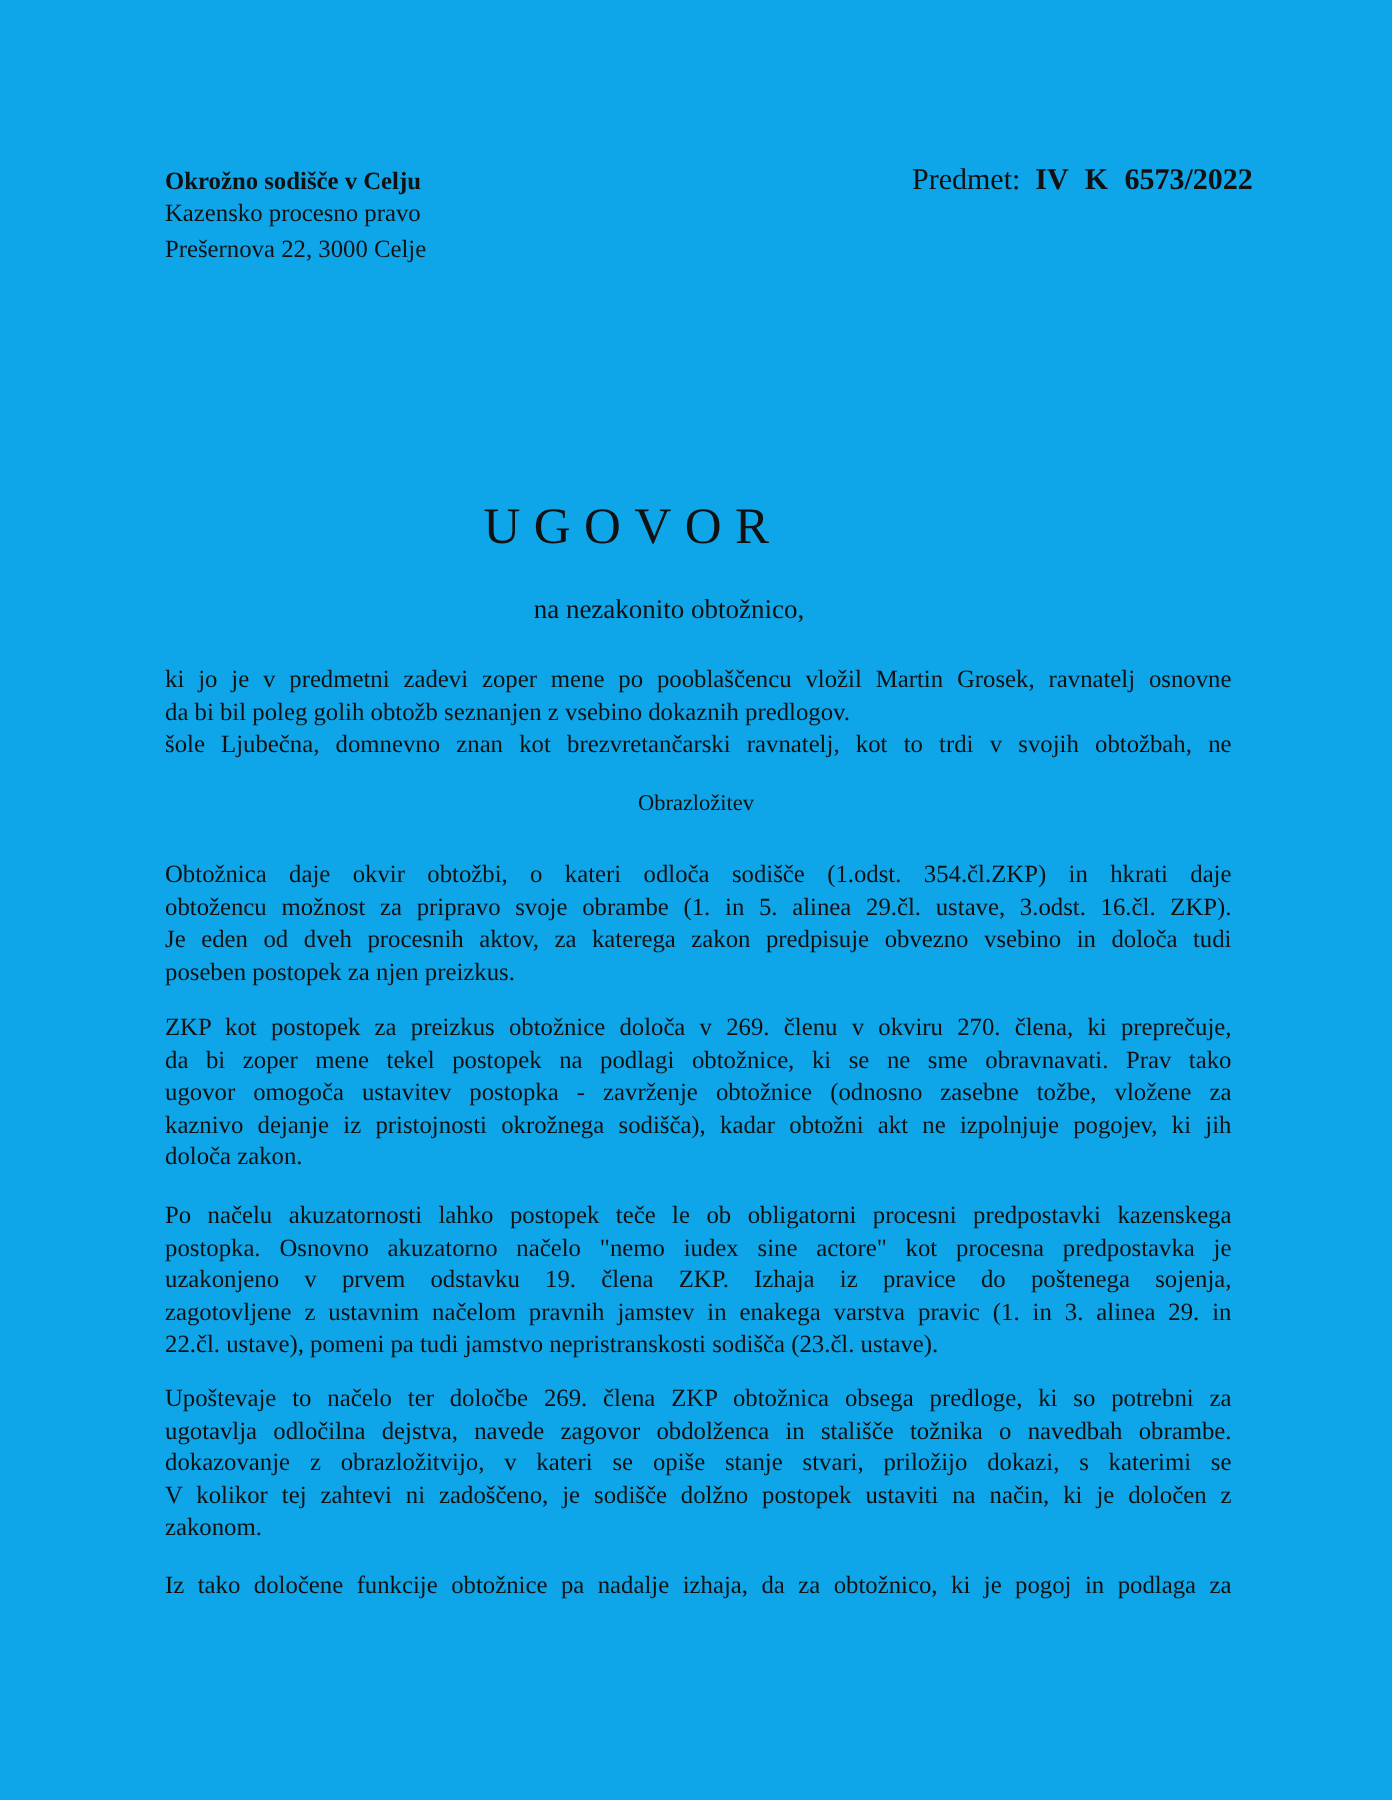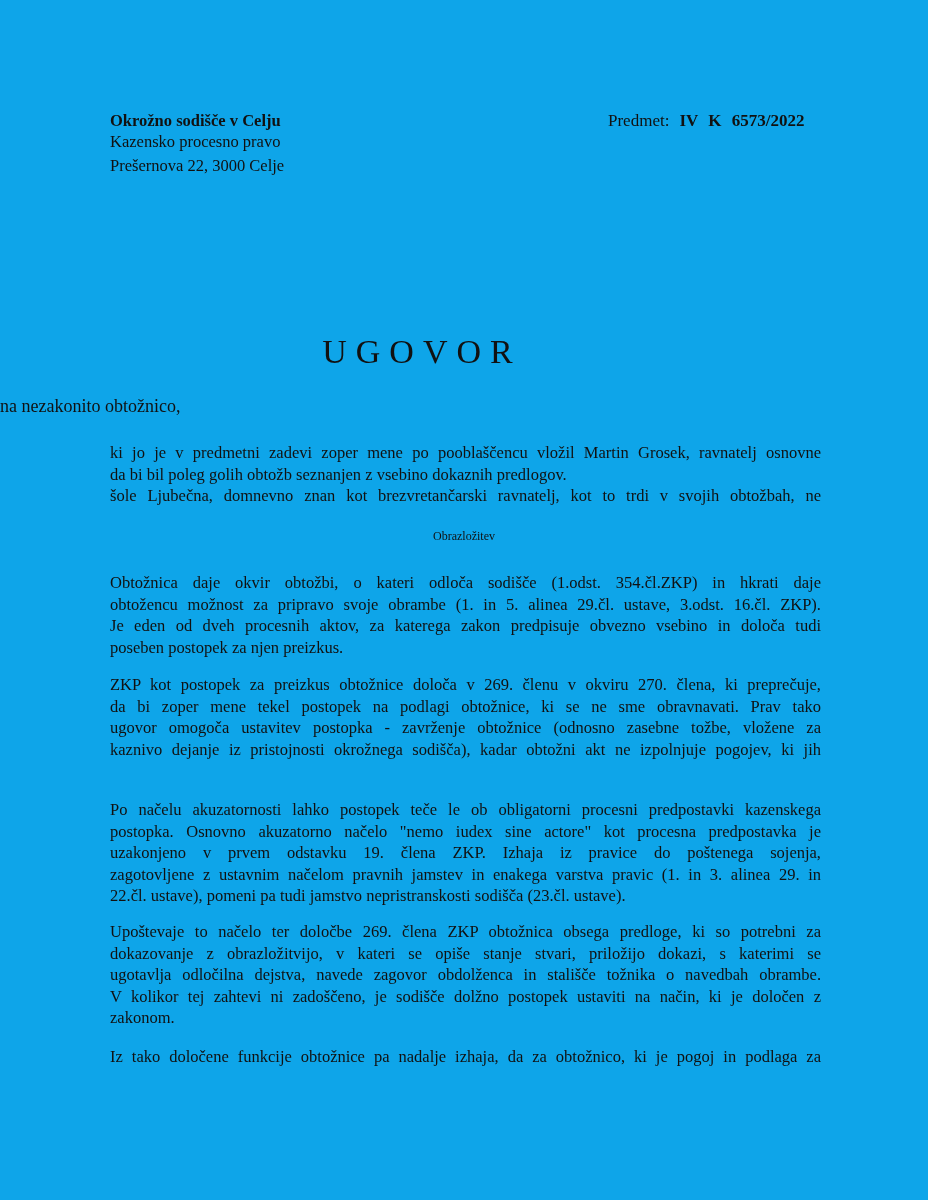--- a/index.html
+++ b/index.html
@@ -5,25 +5,25 @@
   html, body { margin: 0; padding: 0; background: #ffffff; }
   body {
     width: 928px; height: 1200px; position: relative; overflow: hidden;
     font-family: "Liberation Serif", "DejaVu Serif", serif;
     color: #111111;
   }
   .page { position: absolute; left: 0; top: 0; width: 928px; height: 1200px; background: #0ea5e9; }
   .header-left { position: absolute; left: 110px; top: 110px; font-size: 16.5px; line-height: 21px; }
   .header-left .court { font-weight: bold; }
   .header-left .address { margin-top: 3px; }
-  .header-right { position: absolute; left: 608px; top: 110px; font-size: 17px; line-height: 21px; white-space: nowrap; }
+  .header-right { position: absolute; left: 608px; top: 110px; font-size: 20px; line-height: 21px; white-space: nowrap; }
   .header-right .case-no { font-weight: bold; margin-left: 10px; word-spacing: 6px; }
   .title { position: absolute; left: 0; width: 844px; top: 330px; text-align: center; font-size: 34px; letter-spacing: 9px; line-height: 44px; }
-  .subtitle { position: absolute; left: 0; width: 892px; top: 394px; font-size: 18px; line-height: 24px; }
-  .section-heading { position: absolute; left: 0; width: 928px; top: 524px; text-align: center; font-size: 12px; line-height: 24px; }
+  .subtitle { position: absolute; left: 0; width: 892px; top: 394px; text-align: center; font-size: 18px; line-height: 24px; }
+  .section-heading { position: absolute; left: 0; width: 928px; top: 524px; text-align: center; font-size: 15px; line-height: 24px; }
   .para { position: absolute; left: 110px; width: 711px; font-size: 16.5px; line-height: 21.5px; }
   .para .ln { display: block; text-align: justify; text-align-last: justify; white-space: nowrap; height: 21.5px; }
   .para .ln.last { text-align-last: left; }
   #p0 { top: 442px; }
   #p1 { top: 572px; }
   #p2 { top: 674px; }
   #p3 { top: 799px; }
   #p4 { top: 921px; }
   #p5 { top: 1046px; }
 </style>
@@ -58,34 +58,35 @@
     <span class="ln">obtožencu možnost za pripravo svoje obrambe (1. in 5. alinea 29.čl. ustave, 3.odst. 16.čl. ZKP).</span>
     <span class="ln">Je eden od dveh procesnih aktov, za katerega zakon predpisuje obvezno vsebino in določa tudi</span>
     <span class="ln last">poseben postopek za njen preizkus.</span>
   </div>
 
   <div class="para" id="p2">
     <span class="ln">ZKP kot postopek za preizkus obtožnice določa v 269. členu v okviru 270. člena, ki preprečuje,</span>
     <span class="ln">da bi zoper mene tekel postopek na podlagi obtožnice, ki se ne sme obravnavati. Prav tako</span>
     <span class="ln">ugovor omogoča ustavitev postopka - zavrženje obtožnice (odnosno zasebne tožbe, vložene za</span>
     <span class="ln">kaznivo dejanje iz pristojnosti okrožnega sodišča), kadar obtožni akt ne izpolnjuje pogojev, ki jih</span>
+    <span class="ln last">določa zakon.</span>
   </div>
 
   <div class="para" id="p3">
     <span class="ln">Po načelu akuzatornosti lahko postopek teče le ob obligatorni procesni predpostavki kazenskega</span>
     <span class="ln">postopka. Osnovno akuzatorno načelo "nemo iudex sine actore" kot procesna predpostavka je</span>
     <span class="ln">uzakonjeno v prvem odstavku 19. člena ZKP. Izhaja iz pravice do poštenega sojenja,</span>
     <span class="ln">zagotovljene z ustavnim načelom pravnih jamstev in enakega varstva pravic (1. in 3. alinea 29. in</span>
     <span class="ln last">22.čl. ustave), pomeni pa tudi jamstvo nepristranskosti sodišča (23.čl. ustave).</span>
   </div>
 
   <div class="para" id="p4">
     <span class="ln">Upoštevaje to načelo ter določbe 269. člena ZKP obtožnica obsega predloge, ki so potrebni za</span>
+    <span class="ln">ugotavlja odločilna dejstva, navede zagovor obdolženca in stališče tožnika o navedbah obrambe.</span>
     <span class="ln">dokazovanje z obrazložitvijo, v kateri se opiše stanje stvari, priložijo dokazi, s katerimi se</span>
-    <span class="ln">ugotavlja odločilna dejstva, navede zagovor obdolženca in stališče tožnika o navedbah obrambe.</span>
     <span class="ln">V kolikor tej zahtevi ni zadoščeno, je sodišče dolžno postopek ustaviti na način, ki je določen z</span>
     <span class="ln last">zakonom.</span>
   </div>
 
   <div class="para" id="p5">
     <span class="ln">Iz tako določene funkcije obtožnice pa nadalje izhaja, da za obtožnico, ki je pogoj in podlaga za</span>
   </div>
 
 </div>
 

